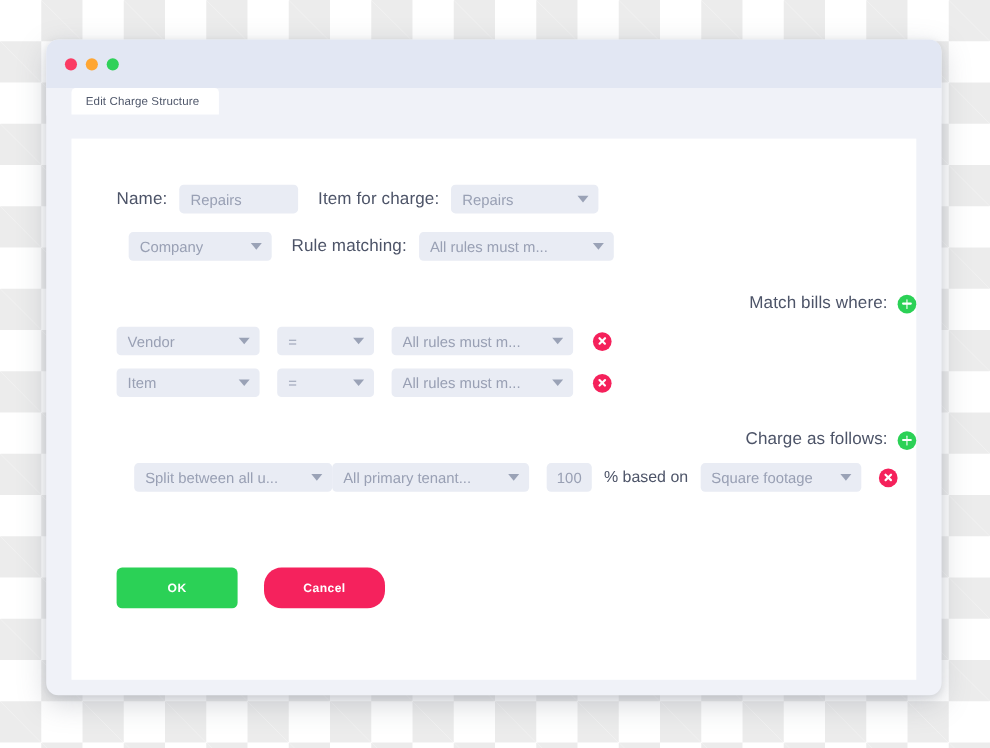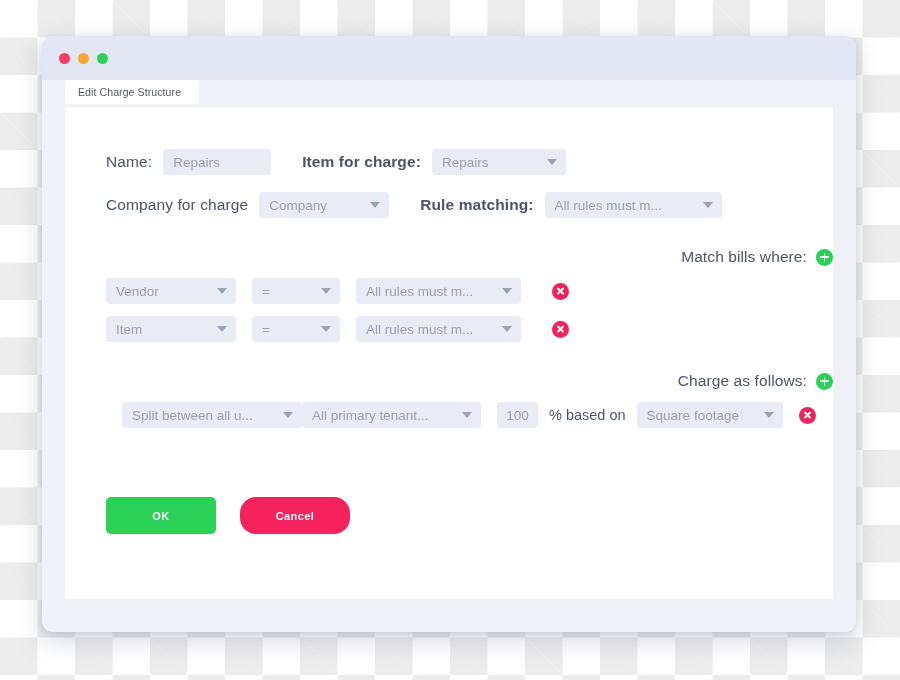--- a/index.html
+++ b/index.html
@@ -78,21 +78,21 @@
     color: #50586b;
     letter-spacing: 0.1px;
     line-height: 13px;
     white-space: nowrap;
   }
 
   
   .panel {
     position: absolute;
     left: 23px;
-    top: 71px;
+    top: 90px;
     width: 768px;
     height: 492px;
     background: #ffffff;
     box-sizing: border-box;
     padding: 42px 0 0 41px;
   }
 
   
   .row {
     display: flex;
@@ -144,21 +144,21 @@
   .w-company   { width: 130px; }
   .w-rulematch { width: 177px; }
   .w-crit1     { width: 130px; }
   .w-op        { width: 88px;  }
   .w-crit3     { width: 165px; }
   .w-who       { width: 179px; }
   .w-how       { width: 180px; }
   .w-pct       { width: 41px; justify-content: center; padding: 0 6px; }
   .w-basis     { width: 146px; }
 
-  .gap-lg  { margin-left: 31px; font-weight: bold; }
+  .gap-lg  { margin-left: 18px; }
   .gap-md  { margin-left: 16px; }
   .gap-sm  { margin-left: 11px; }
 
   
   .section-head {
     display: flex;
     align-items: center;
     margin-top: 30px;
     margin-bottom: 12px;
     justify-content: flex-end;
@@ -264,21 +264,20 @@
           <span class="txt">Repairs</span>
         </div>
         <span class="label gap-lg">Item for charge:</span>
         <div class="field select w-item gap-sm">
           <span class="txt">Repairs</span>
           <span class="caret"></span>
         </div>
       </div>
 
       <div class="row">
-        <span class="label">Company for charge</span>
         <div class="field select w-company gap-sm">
           <span class="txt">Company</span>
           <span class="caret"></span>
         </div>
         <span class="label gap-lg">Rule matching:</span>
         <div class="field select w-rulematch gap-sm">
           <span class="txt">All rules must m...</span>
           <span class="caret"></span>
         </div>
       </div>

